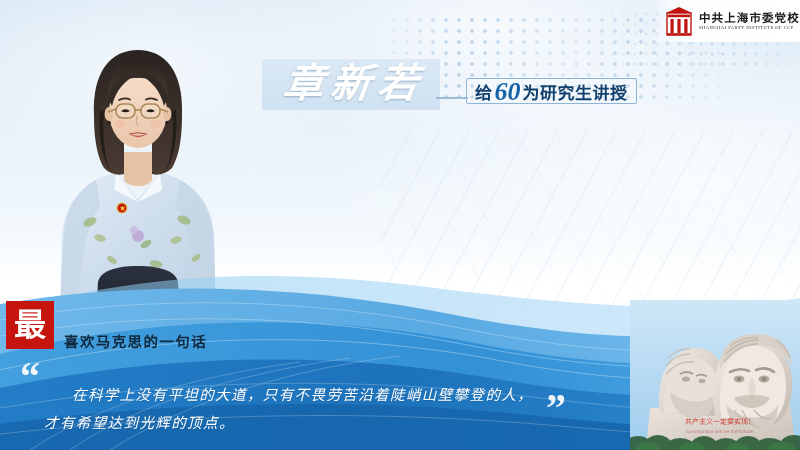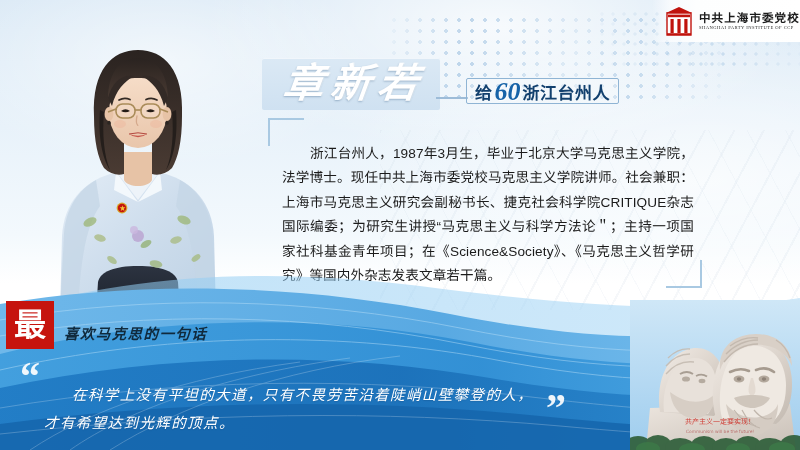--- a/index.html
+++ b/index.html
@@ -91,23 +91,23 @@
   .waves{position:absolute;left:0;top:258px;width:800px;height:192px;overflow:hidden;}
 
   
   .monument{position:absolute;right:0;top:300px;width:170px;height:150px;overflow:hidden;}
 
   
   .badge{position:absolute;left:6px;top:301px;width:48px;height:48px;background:#c6140e;
     display:flex;align-items:center;justify-content:center;}
   .badge-char{font-size:32px;font-weight:bold;color:#ffffff;line-height:1;
     font-family:"Liberation Sans","DejaVu Sans",sans-serif;}
-  .badge-heading{position:absolute;left:64px;top:322px;font-size:14.5px;font-weight:bold;
+  .badge-heading{position:absolute;left:64px;top:330px;font-size:14.5px;font-weight:bold;
     color:#102a3d;letter-spacing:1.4px;
-    font-family:"Liberation Sans","DejaVu Sans",sans-serif;font-style:italic;}
+    font-family:"Liberation Sans","DejaVu Sans",sans-serif;}
 
   
   .qmark{position:absolute;color:#ffffff;font-weight:bold;line-height:1;
     font-family:"Liberation Serif","DejaVu Serif",serif;opacity:.92;}
   .qmark.open{left:20px;top:357px;font-size:40px;}
   .qmark.close{left:546px;top:388px;font-size:40px;}
   .quote-text{position:absolute;left:44px;top:366px;width:490px;
     font-size:14.5px;line-height:28px;color:#ffffff;letter-spacing:1.4px;
     font-family:Liberation Sans, sans-serif;
     text-indent:28px;font-style:italic;
@@ -243,28 +243,23 @@
     </svg>
   </div>
 
   <div class="name-plate"></div>
   <div class="name-text">章新若</div>
   <div class="title-rule"></div>
 
   <div class="subtitle-box">
     <span class="sub-cn">给</span>
     <span class="sub-num">60</span>
-    <span class="sub-cn">浙江台州人</span>
-  </div>
-
-  <div class="bio-wrap">
-    <span class="corner tl"></span>
-    <span class="corner br"></span>
-    <p class="bio-text">浙江台州人，1987年3月生，毕业于北京大学马克思主义学院，法学博士。现任中共上海市委党校马克思主义学院讲师。社会兼职：上海市马克思主义研究会副秘书长、捷克社会科学院CRITIQUE杂志国际编委；为研究生讲授“马克思主义与科学方法论＂；主持一项国家社科基金青年项目；在《Science&amp;Society》、《马克思主义哲学研究》等国内外杂志发表文章若干篇。</p>
-  </div>
+    <span class="sub-cn">为研究生讲授</span>
+  </div>
+
 
   <div class="waves">
     <svg viewBox="0 0 800 192" width="800" height="192" preserveAspectRatio="none" aria-hidden="true">
       <defs>
         <linearGradient id="wv1" x1="0" y1="0" x2="1" y2="0">
           <stop offset="0%" stop-color="#6fb8ea"></stop>
             <stop offset="55%" stop-color="#59a9e2"></stop>
             <stop offset="100%" stop-color="#79c0ef"></stop>
         </linearGradient>
         <linearGradient id="wv2" x1="0" y1="0" x2="1" y2="0">

